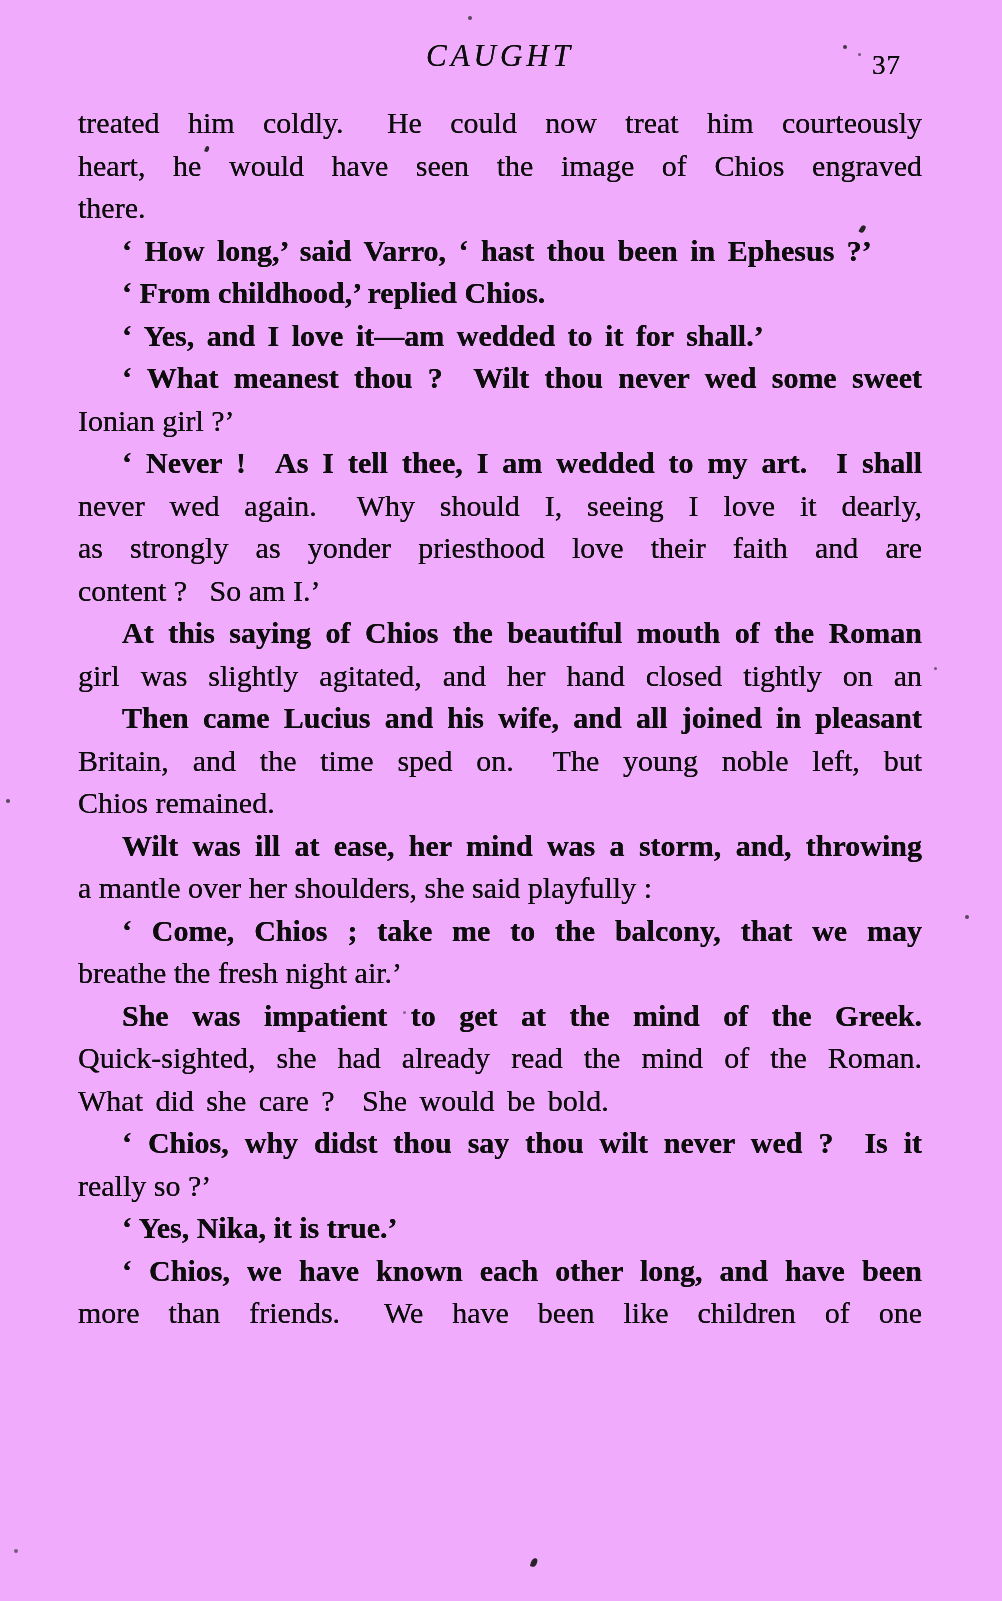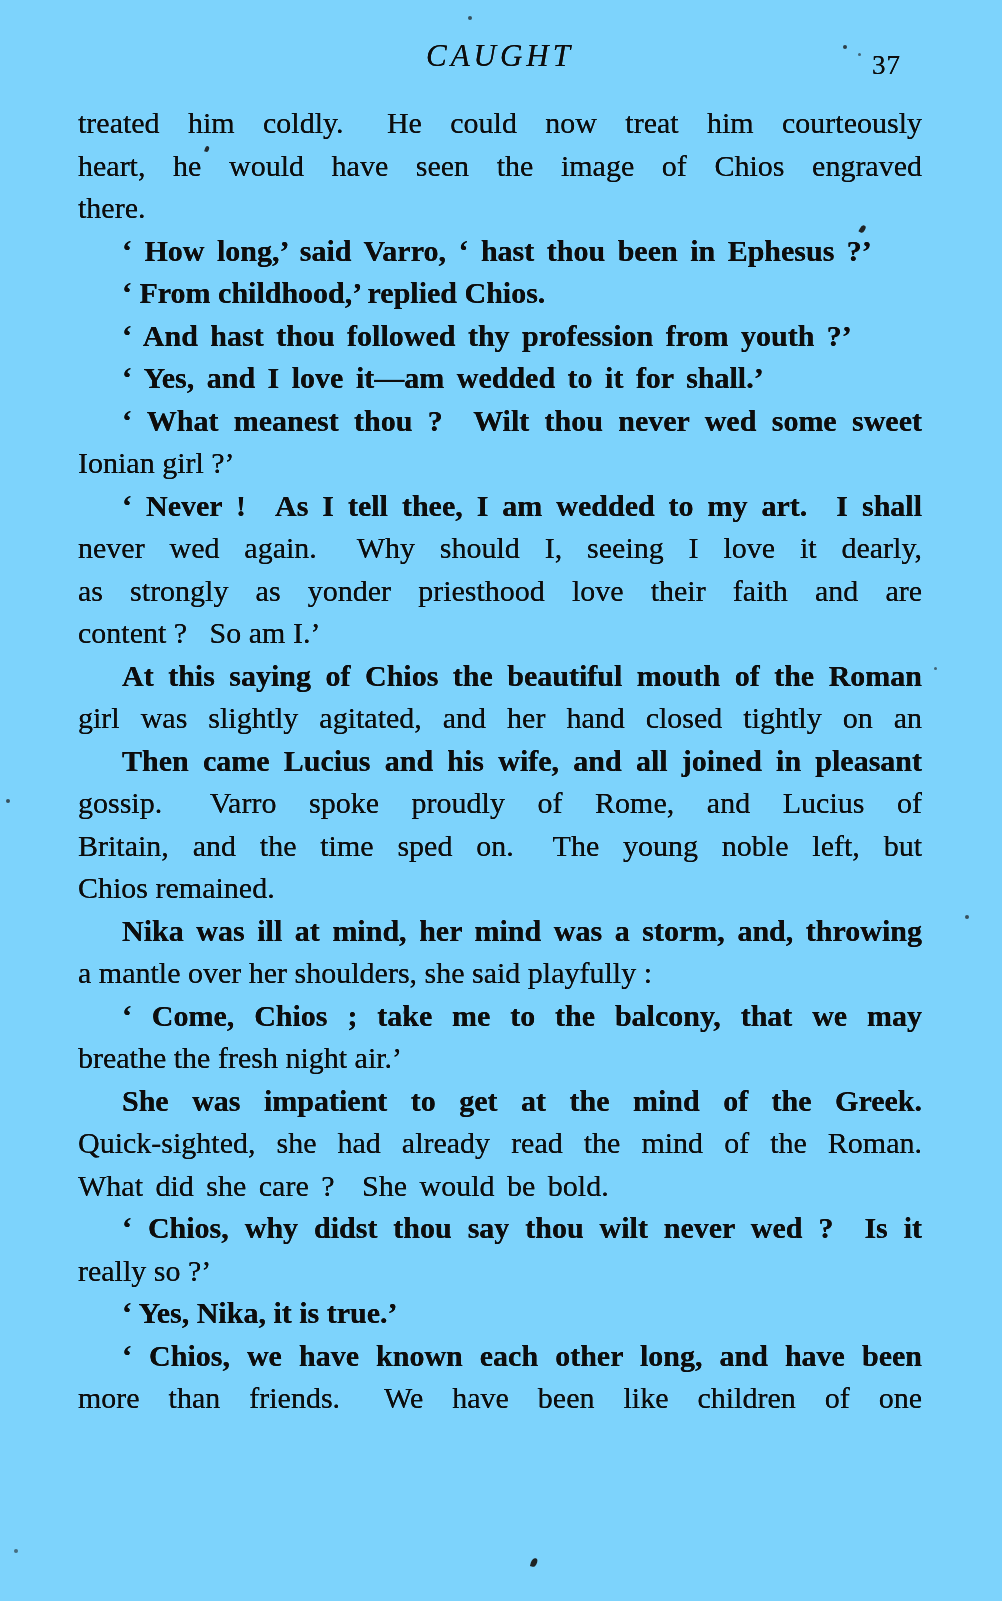--- a/index.html
+++ b/index.html
@@ -1,18 +1,18 @@
 <!DOCTYPE html>
 <html><head>
 <meta charset="utf-8">
 <style>
   html,body{margin:0;padding:0;}
   body{background:#ffffff;width:1002px;height:1601px;position:relative;
        font-family:"Liberation Serif","DejaVu Serif",serif;color:#0d0d0d;}
-  #page{position:absolute;left:0;top:0;width:1002px;height:1601px;background:#7dd3fc;overflow:hidden;}
+  #page{position:absolute;left:0;top:0;width:1002px;height:1601px;background:#f0abfc;overflow:hidden;}
 
   
   #runhead{position:absolute;left:78px;top:38px;width:844px;text-align:center;
            font-style:italic;font-size:31px;letter-spacing:4px;
            text-shadow:0 0 .5px currentColor;}
   #pagenum{position:absolute;left:872px;top:50px;font-size:27px;letter-spacing:1px;
            text-shadow:0 0 .5px currentColor;}
 
   
   #textcol{position:absolute;left:78px;top:102px;width:844px;}
@@ -43,35 +43,33 @@
 
   <div id="runhead">CAUGHT</div>
   <div id="pagenum">37</div>
 
   <div id="textcol">
     <div class="ln j">treated him coldly.  He could now treat him courteously</div>
     <div class="ln j">heart, he would have seen the image of Chios engraved</div>
     <div class="ln">there.</div>
     <div class="ln ind w">‘ How long,’ said Varro, ‘ hast thou been in Ephesus ?’</div>
     <div class="ln ind">‘ From childhood,’ replied Chios.</div>
-    <div class="ln ind w">‘ And hast thou followed thy profession from youth ?’</div>
     <div class="ln ind w">‘ Yes, and I love it—am wedded to it for shall.’</div>
     <div class="ln ind j">‘ What meanest thou ?  Wilt thou never wed some sweet</div>
     <div class="ln">Ionian girl ?’</div>
     <div class="ln ind j">‘ Never !  As I tell thee, I am wedded to my art.  I shall</div>
     <div class="ln j">never wed again.  Why should I, seeing I love it dearly,</div>
     <div class="ln j">as strongly as yonder priesthood love their faith and are</div>
     <div class="ln">content ?  So am I.’</div>
     <div class="ln ind j">At this saying of Chios the beautiful mouth of the Roman</div>
     <div class="ln j">girl was slightly agitated, and her hand closed tightly on an</div>
     <div class="ln ind j">Then came Lucius and his wife, and all joined in pleasant</div>
-    <div class="ln j">gossip.  Varro spoke proudly of Rome, and Lucius of</div>
     <div class="ln j">Britain, and the time sped on.  The young noble left, but</div>
     <div class="ln">Chios remained.</div>
-    <div class="ln ind j">Nika was ill at mind, her mind was a storm, and, throwing</div>
+    <div class="ln ind j">Wilt was ill at ease, her mind was a storm, and, throwing</div>
     <div class="ln">a mantle over her shoulders, she said playfully :</div>
     <div class="ln ind j">‘ Come, Chios ; take me to the balcony, that we may</div>
     <div class="ln">breathe the fresh night air.’</div>
     <div class="ln ind j">She was impatient to get at the mind of the Greek.</div>
     <div class="ln j">Quick-sighted, she had already read the mind of the Roman.</div>
     <div class="ln w">What did she care ?  She would be bold.</div>
     <div class="ln ind j">‘ Chios, why didst thou say thou wilt never wed ?  Is it</div>
     <div class="ln">really so ?’</div>
     <div class="ln ind">‘ Yes, Nika, it is true.’</div>
     <div class="ln ind j">‘ Chios, we have known each other long, and have been</div>

